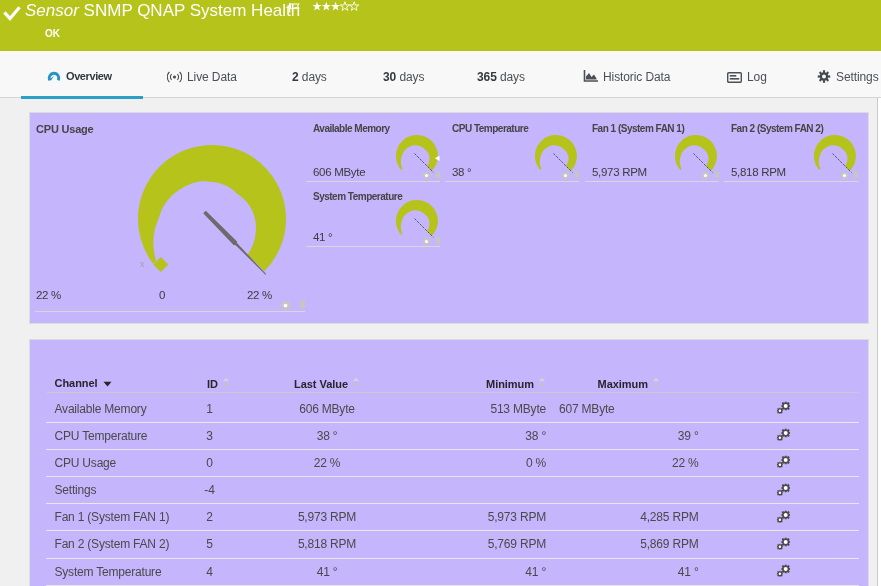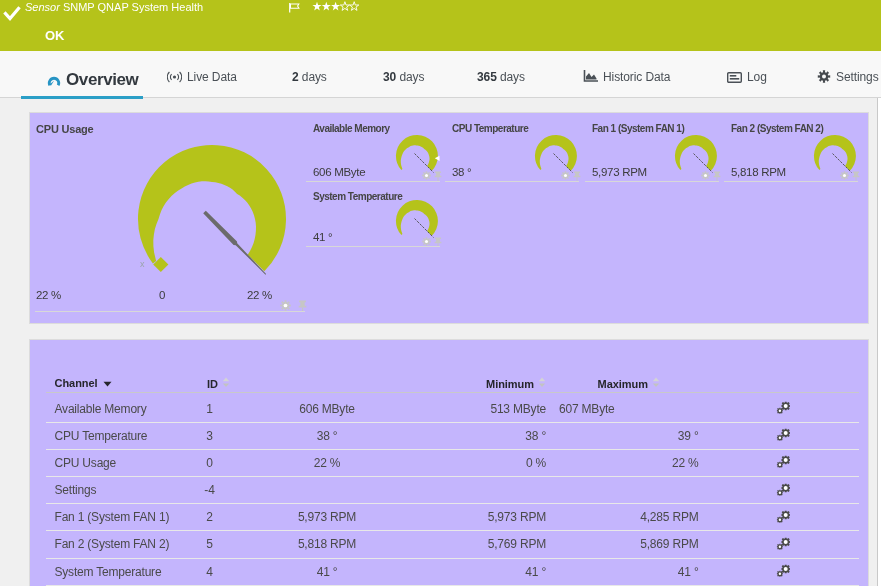--- a/index.html
+++ b/index.html
@@ -1,21 +1,21 @@
 <!DOCTYPE html>
 <html><head>
 <meta charset="utf-8">
 <style>
 * { margin:0; padding:0; box-sizing:border-box; }
 html,body { width:881px; height:586px; overflow:hidden; }
 body { font-family:"Liberation Sans", sans-serif; background:#f0f0f0; position:relative; }
 .hdr { position:absolute; left:0; top:0; width:881px; height:51px; background:#b5c31a; }
-.hdr-title { position:absolute; left:25px; top:1px; font-size:11px; color:#fff; white-space:nowrap; }
+.hdr-title { position:absolute; left:25px; top:1px; font-size:17px; color:#fff; white-space:nowrap; }
 .hdr-title .it { font-style:italic; }
-.hdr-ok { position:absolute; left:45px; top:28px; font-size:13px; font-weight:bold; color:#fff; }
+.hdr-ok { position:absolute; left:45px; top:28px; font-size:10px; font-weight:bold; color:#fff; }
 .tabs { position:absolute; left:0; top:51px; width:881px; height:47px; background:#f8f8f8; border-bottom:1px solid #d5d5d5; }
 .tab { position:absolute; top:19px; font-size:12px; letter-spacing:-0.1px; color:#4a5056; white-space:nowrap; }
 .tab b.num { color:#33393f; font-weight:bold; }
 .tab .ic { display:inline-block; vertical-align:-2px; margin-right:5px; }
 .underline { position:absolute; left:21px; top:45px; width:122px; height:2.5px; background:#2b9fc7; }
 .panel { position:absolute; background:#c4b5fd; outline:1px solid #dcdcdc; outline-offset:-1px; }
 #panel1 { left:29px; top:112px; width:840px; height:212px; }
 #panel2 { left:29px; top:339px; width:840px; height:251px; }
 .celltitle { position:absolute; font-size:10px; font-weight:bold; letter-spacing:-0.5px; color:#454545; white-space:nowrap; }
 .cellvalue { position:absolute; font-size:11.5px; letter-spacing:-0.3px; color:#3c3c3c; white-space:nowrap; }
@@ -45,21 +45,21 @@
       <path d="M 14.3,0.7 L 13.2,4.0 L 9.7,4.0 L 12.5,6.1 L 11.5,9.4 L 14.3,7.4 L 17.1,9.4 L 16.1,6.1 L 18.9,4.0 L 15.4,4.0 Z"></path>
       <path d="M 23.6,0.7 L 22.5,4.0 L 19.0,4.0 L 21.8,6.1 L 20.8,9.4 L 23.6,7.4 L 26.4,9.4 L 25.4,6.1 L 28.2,4.0 L 24.7,4.0 Z"></path>
       <path d="M 32.9,0.7 L 31.8,4.0 L 28.3,4.0 L 31.1,6.1 L 30.1,9.4 L 32.9,7.4 L 35.7,9.4 L 34.7,6.1 L 37.5,4.0 L 34.0,4.0 Z" fill="none" stroke="#fff" stroke-width="0.9"></path>
       <path d="M 42.2,0.7 L 41.1,4.0 L 37.6,4.0 L 40.4,6.1 L 39.4,9.4 L 42.2,7.4 L 45.0,9.4 L 44.0,6.1 L 46.8,4.0 L 43.3,4.0 Z" fill="none" stroke="#fff" stroke-width="0.9"></path>
     </g>
   </svg>
   <div class="hdr-ok">OK</div>
 </div>
 
 <div class="tabs">
-  <div class="tab" style="left:47px; color:#33393f; font-weight:bold; font-size:17px; letter-spacing:-0.4px;"><span class="ic"><svg width="14" height="12" viewBox="0 0 14 12">
+  <div class="tab" style="left:47px; color:#33393f; font-weight:bold; font-size:11px; letter-spacing:-0.4px;"><span class="ic"><svg width="14" height="12" viewBox="0 0 14 12">
     <path d="M 11.1 10.3 A 4.7 4.7 0 1 0 2.9 10.3" fill="none" stroke="#2794c4" stroke-width="2.9"></path>
     <path d="M 7.2 5.6 L 2.6 9.6 L 3.9 10.8 Z" fill="#2794c4"></path>
   </svg></span>Overview</div>
   <div class="tab" style="left:167px;"><span class="ic"><svg width="15" height="12" viewBox="0 0 15 12">
     <circle cx="7.5" cy="6" r="1.6" fill="#4a5056"></circle>
     <path d="M 4.6 3.1 A 4.1 4.1 0 0 0 4.6 8.9" fill="none" stroke="#4a5056" stroke-width="1.1"></path>
     <path d="M 2.4 1 A 7 7 0 0 0 2.4 11" fill="none" stroke="#4a5056" stroke-width="1.1"></path>
     <path d="M 10.4 3.1 A 4.1 4.1 0 0 1 10.4 8.9" fill="none" stroke="#4a5056" stroke-width="1.1"></path>
     <path d="M 12.6 1 A 7 7 0 0 1 12.6 11" fill="none" stroke="#4a5056" stroke-width="1.1"></path>
   </svg></span>Live Data</div>
@@ -180,20 +180,24 @@
 </div>
 
 <div class="panel" id="panel2">
   <div class="th" style="left:25.5px; top:37.5px;">Channel<svg width="9" height="6" viewBox="0 0 9 6" style="margin-left:5px; margin-bottom:-0.5px">
         <path d="M0.5 0.8 H8.5 L4.5 5.4 Z" fill="#26262c"></path>
       </svg></div>
 <div class="th" style="left:178px; top:37.5px;">ID<svg width="8" height="11" viewBox="0 0 8 11" style="margin-left:4px">
         <path d="M0.8 4.2 L4 0.6 L7.2 4.2 Z" fill="#d4d4d4"></path>
         <path d="M0.8 6.4 L4 10 L7.2 6.4 Z" fill="#c3c3c3"></path>
       </svg></div>
+<div class="th" style="left:208px; top:37.5px; width:180px; text-align:center;">Last Value<svg width="8" height="11" viewBox="0 0 8 11" style="margin-left:4px">
+        <path d="M0.8 4.2 L4 0.6 L7.2 4.2 Z" fill="#d4d4d4"></path>
+        <path d="M0.8 6.4 L4 10 L7.2 6.4 Z" fill="#c3c3c3"></path>
+      </svg></div>
 <div class="th" style="left:380px; top:37.5px; width:137px; text-align:right;">Minimum<svg width="8" height="11" viewBox="0 0 8 11" style="margin-left:4px">
         <path d="M0.8 4.2 L4 0.6 L7.2 4.2 Z" fill="#d4d4d4"></path>
         <path d="M0.8 6.4 L4 10 L7.2 6.4 Z" fill="#c3c3c3"></path>
       </svg></div>
 <div class="th" style="left:530px; top:38px; width:139.5px; text-align:center;">Maximum<svg width="8" height="11" viewBox="0 0 8 11" style="margin-left:4px">
         <path d="M0.8 4.2 L4 0.6 L7.2 4.2 Z" fill="#d4d4d4"></path>
         <path d="M0.8 6.4 L4 10 L7.2 6.4 Z" fill="#c3c3c3"></path>
       </svg></div>
 <div class="rowline" style="top:53px; background:#c9c9c9;"></div>
 <div class="td" style="left:25.5px; top:62.5px;">Available Memory</div>

